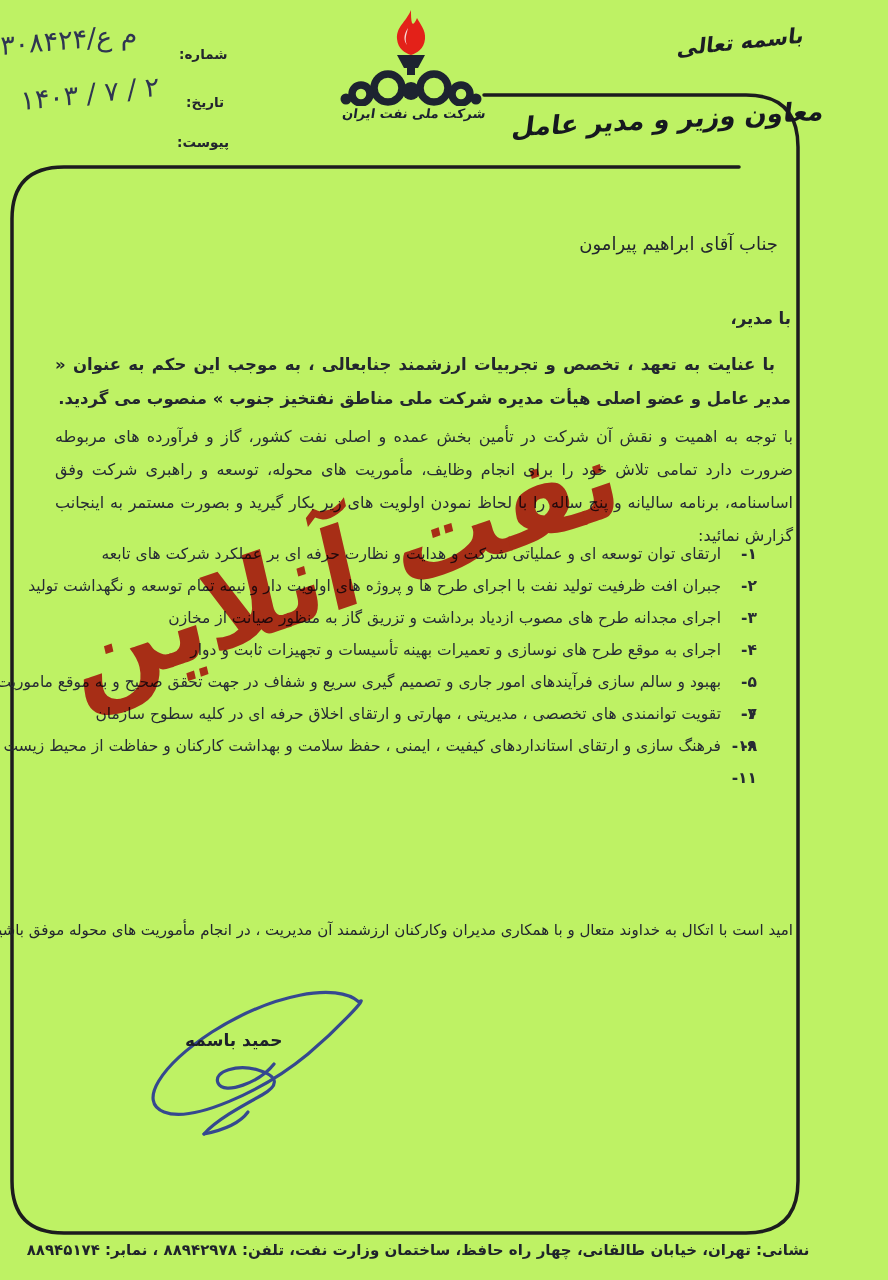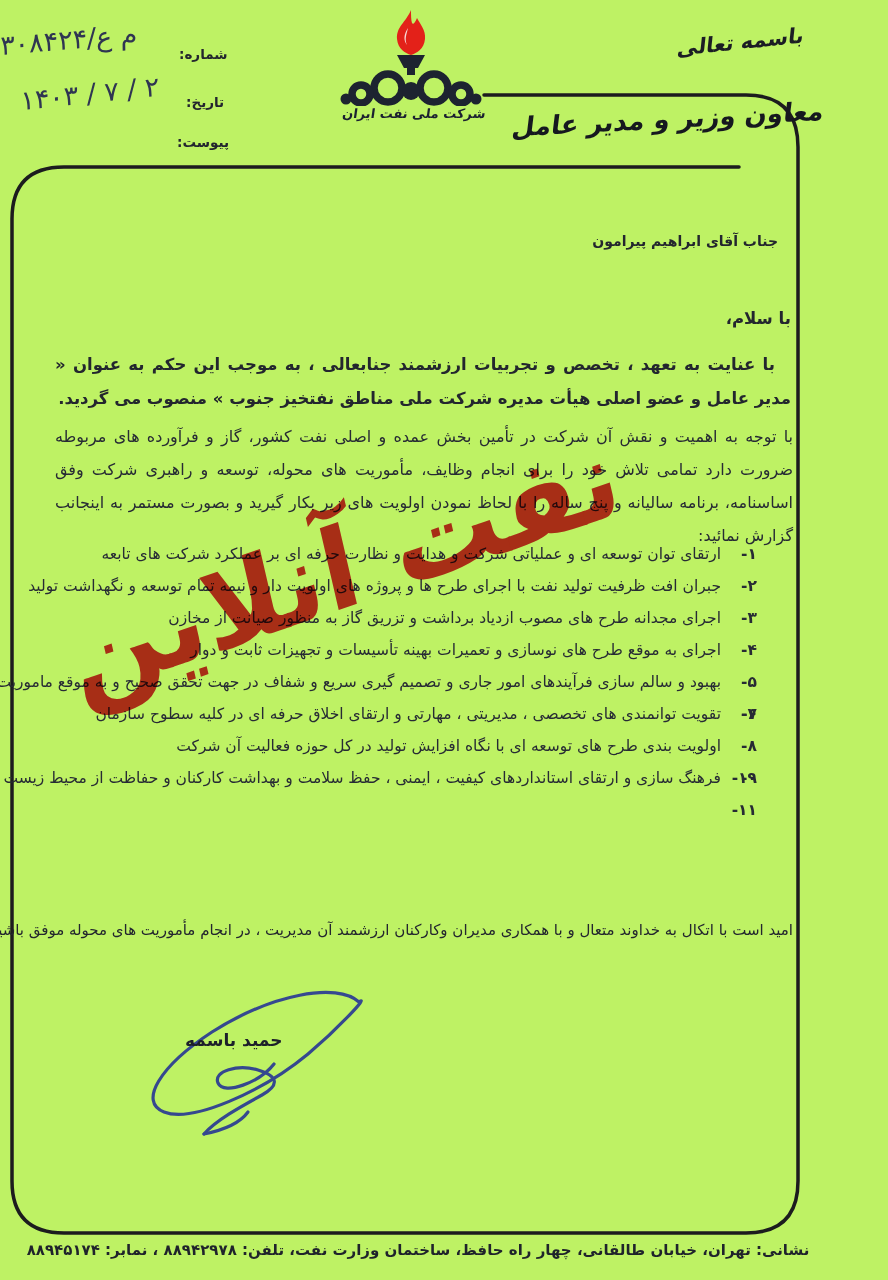--- a/index.html
+++ b/index.html
@@ -12,21 +12,21 @@
   
   .ref-label{font-size:13.5px;font-weight:bold;color:#23262e;letter-spacing:.3px;}
   .hw{color:#2f3552;transform-origin:center;white-space:nowrap;}
   .hw-number{left:36px;top:24px;font-size:27px;transform:rotate(-5deg) skewX(-4deg);letter-spacing:4px;}
   .hw-date{left:56px;top:78px;font-size:27px;transform:rotate(-6deg) skewX(-4deg);letter-spacing:3px;}
   .logo{left:360px;top:6px;width:180px;text-align:center;}
   .logo-caption{font-size:13px;font-weight:bold;color:#1b2030;transform:skewX(-8deg);margin-top:-4px;letter-spacing:-0.5px;}
   .bismillah{right:84px;top:30px;font-size:21px;font-weight:bold;color:#1b1d24;transform:rotate(-6deg) skewX(-12deg);white-space:nowrap;}
   .dept-title{right:64px;top:104px;font-size:26px;font-weight:bold;color:#16181f;transform:rotate(-3deg) skewX(-10deg);white-space:nowrap;}
   
-  .recipient{right:110px;top:233px;font-size:14px;font-weight:bold;}
+  .recipient{right:110px;top:233px;font-size:18px;font-weight:normal;}
   .salutation{right:97px;top:309px;font-size:16.5px;font-weight:bold;}
   .para{line-height:34px;text-align:justify;}
   .para1{right:97px;top:348px;width:736px;font-size:16.5px;font-weight:bold;text-indent:16px;}
   .para2{right:95px;top:420px;width:738px;font-size:16px;line-height:33px;color:#272b34;}
   .plist{right:131px;top:541px;width:702px;font-size:15.5px;color:#272b34;}
   .p-item{position:relative;padding-right:36px;line-height:26px;margin-bottom:6px;white-space:nowrap;}
   .p-item.wrap{white-space:normal;}
   .p-item .marker{position:absolute;right:0;top:0;font-weight:bold;}
   .closing{right:95px;top:921px;font-size:15px;white-space:nowrap;color:#23262e;}
   .signer-name{left:221px;top:1030px;font-size:17px;font-weight:bold;color:#1d202a;z-index:4;}
@@ -79,21 +79,21 @@
         <circle cx="22" cy="93" r="5.5" fill="#1d2330"></circle>
         <circle cx="152" cy="93" r="5.5" fill="#1d2330"></circle>
       </svg>
       <div class="logo-caption">شرکت ملی نفت ایران</div>
     </div>
 
     <div class="abs bismillah">باسمه تعالی</div>
     <div class="abs dept-title">معاون وزیر و مدیر عامل</div>
 
     <div class="abs recipient">جناب آقای ابراهیم پیرامون</div>
-    <div class="abs salutation">با سلام،</div>
+    <div class="abs salutation">با مدیر،</div>
 
     <div class="abs para para1">با عنایت به تعهد ، تخصص و تجربیات ارزشمند جنابعالی ، به موجب این حکم به عنوان « مدیر عامل  و عضو اصلی هیأت مدیره شرکت ملی مناطق نفتخیز جنوب » منصوب می گردید.</div>
     <div class="abs para para2">با توجه به اهمیت و نقش آن شرکت در تأمین بخش عمده و اصلی نفت کشور، گاز و فرآورده های مربوطه ضرورت دارد تمامی تلاش خود را برای انجام وظایف، مأموریت های محوله، توسعه و راهبری شرکت وفق اساسنامه، برنامه سالیانه و پنج ساله را با لحاظ نمودن اولویت های زیر بکار گیرید و بصورت مستمر به اینجانب گزارش نمائید:</div>
 
     <div class="abs plist">
       <div class="p-item">
         <span class="marker">۱-</span>
         <span>ارتقای توان توسعه ای و عملیاتی شرکت و هدایت و نظارت حرفه ای بر عملکرد شرکت های تابعه</span>
       </div>
       <div class="p-item">
@@ -114,21 +114,20 @@
       </div>
       <div class="p-item">
         <span class="marker">۶-</span>
       </div>
       <div class="p-item">
         <span class="marker">۷-</span>
         <span>تقویت توانمندی های تخصصی ، مدیریتی ، مهارتی و ارتقای اخلاق حرفه ای در کلیه سطوح سازمان</span>
       </div>
       <div class="p-item">
         <span class="marker">۸-</span>
-        <span>اولویت بندی طرح های توسعه ای با نگاه افزایش تولید در کل حوزه فعالیت آن شرکت</span>
       </div>
       <div class="p-item wrap">
         <span class="marker">۹-</span>
       </div>
       <div class="p-item">
         <span class="marker">۱۰-</span>
         <span>فرهنگ سازی و ارتقای استانداردهای کیفیت ، ایمنی ، حفظ سلامت و بهداشت کارکنان و حفاظت از محیط زیست</span>
       </div>
       <div class="p-item">
         <span class="marker">۱۱-</span>

